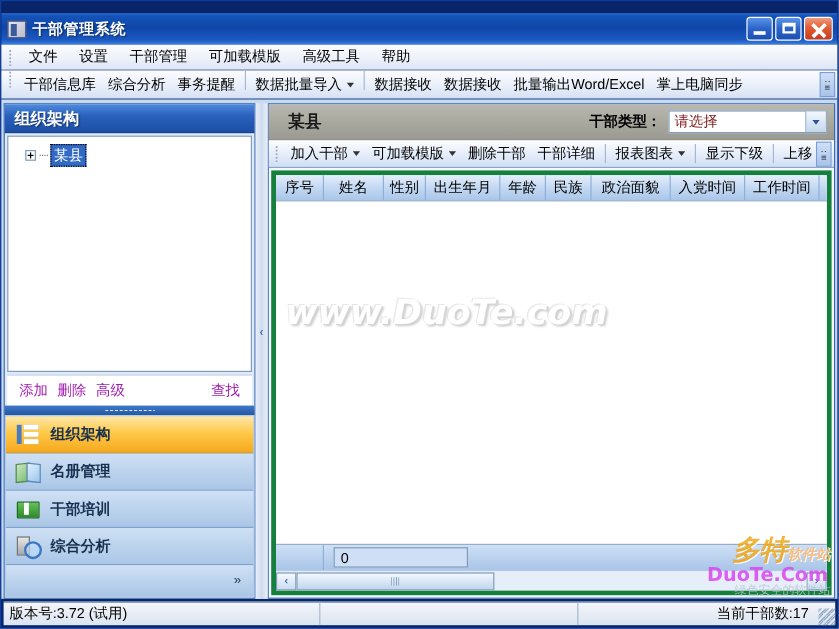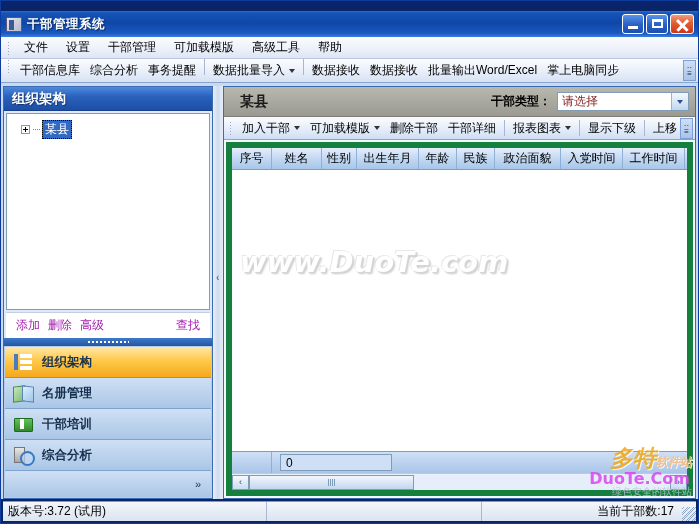--- a/index.html
+++ b/index.html
@@ -340,21 +340,21 @@
     background: linear-gradient(to bottom,#fbfcfe 0%,#e7eefa 50%,#cfdef4 100%);
     display: flex; align-items: center;
     border-bottom: 1px solid #8aa4cc;
     padding-left: 3px;
     position: relative;
   }
 
   .grid-wrap {
     flex: 1 1 auto;
     margin: 2px;
-    border: 6px solid #15803d;
+    border: 4px solid #15803d;
     background: #fff;
     display: flex; flex-direction: column;
     min-height: 0; min-width: 0;
     position: relative;
     overflow: hidden;
   }
   .grid-head {
     height: 22px; flex: 0 0 22px;
     display: flex;
     background: linear-gradient(to bottom,#e4eefb 0%,#c3d8f2 50%,#a8c6e8 100%);

